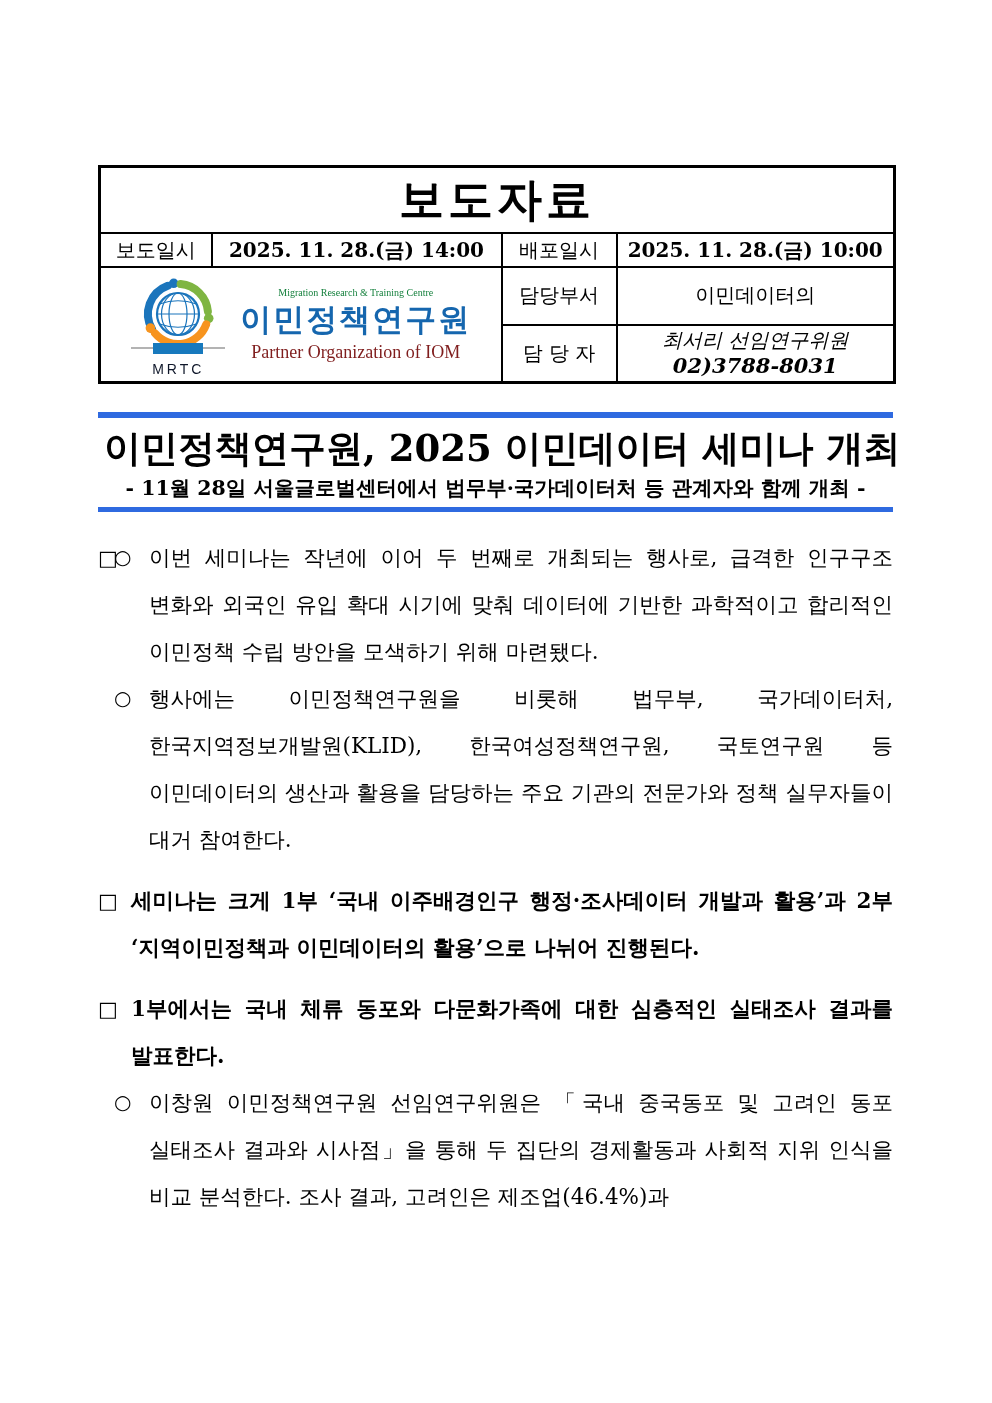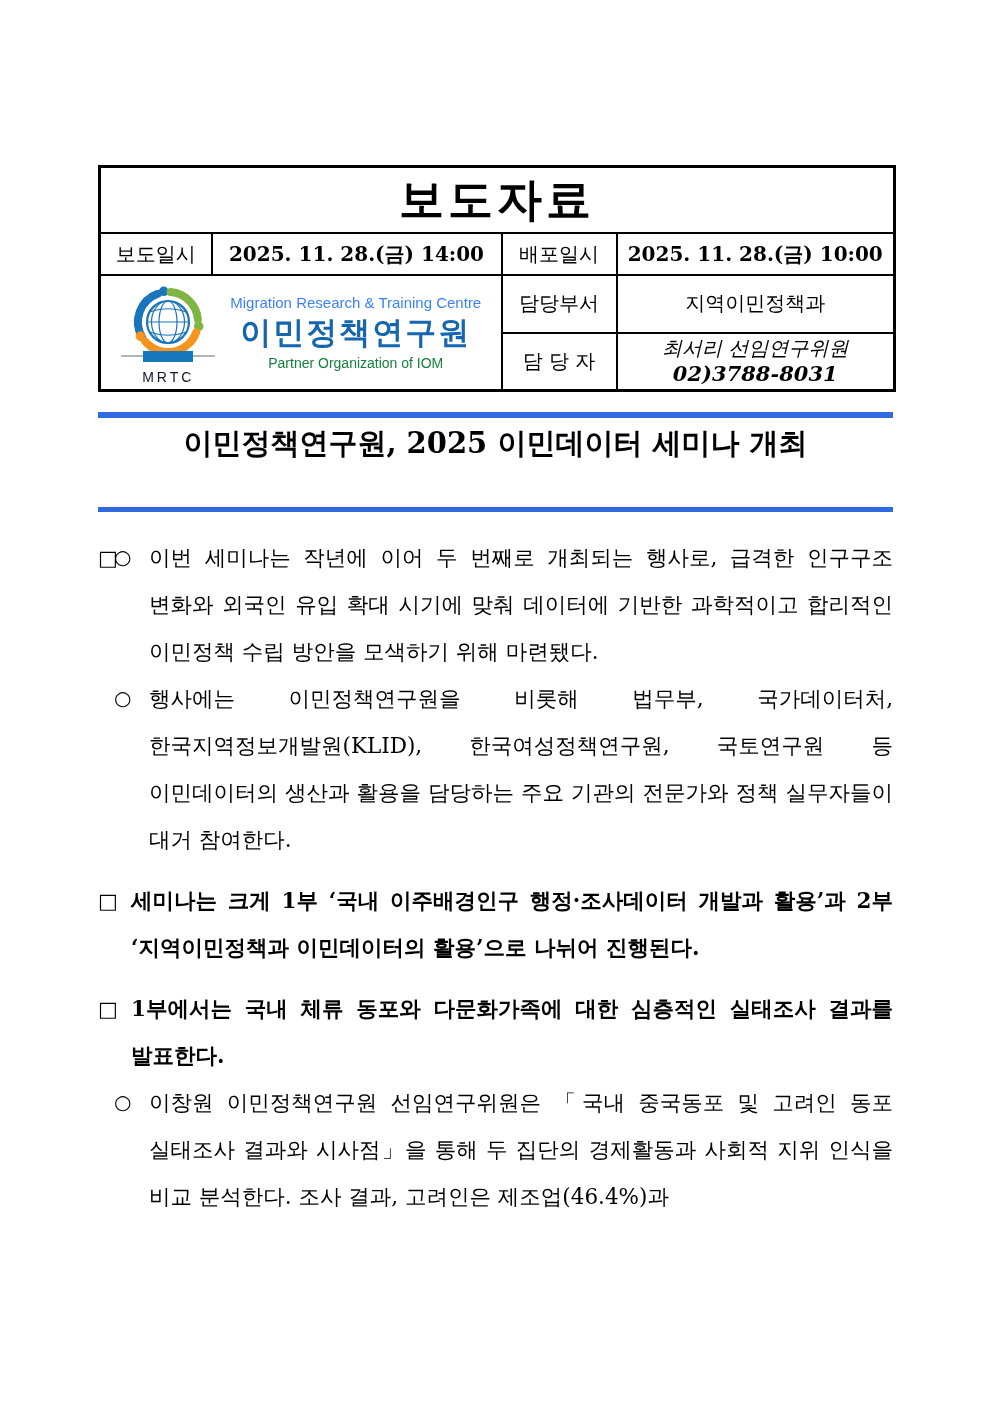--- a/index.html
+++ b/index.html
@@ -28,56 +28,56 @@
     padding: 2px 4px;
     overflow: hidden;
   }
   td.doc-title {
     height: 62px;
     font-family: "Liberation Sans", "DejaVu Sans", sans-serif;
     font-weight: bold;
     font-size: 45px;
     letter-spacing: 4px;
   }
-  tr.dt-row td { height: 42px; text-align: center; }
+  tr.dt-row td { height: 34px; text-align: center; }
   td.lbl { font-size: 20px; }
   td.val-bold { font-weight: bold; font-size: 20px; }
   td.logo-cell { height: 106px; padding: 4px 2px; }
   td.contact-cell { height: 53px; line-height: 1.25; font-style: italic; }
   .phone-line { font-weight: bold; font-size: 21px; font-family: "DejaVu Serif", serif; }
 
   
   .logo-wrap { display: flex; align-items: center; justify-content: center; gap: 14px; }
   .logo-icon-block { width: 96px; text-align: center; }
   .mrtc-acronym {
     font-family: "Liberation Sans", sans-serif;
     font-size: 14px; color: #0f172a; letter-spacing: 3px; margin-top: 0px;
   }
   .logo-text-block { text-align: center; }
   .org-en {
-    font-family: Liberation Sans, sans-serif;
-    font-size: 15px; color: #3b82f6; letter-spacing: 0px;
+    font-family: Liberation Serif, serif;
+    font-size: 10px; color: #15803d; letter-spacing: 0px;
   }
   .org-kr {
     font-family: "Liberation Sans", "DejaVu Sans", sans-serif;
     font-size: 31px; font-weight: bold; color: #1566ae; letter-spacing: 2px;
     margin: 1px 0 1px 0;
   }
   .org-partner {
-    font-family: Liberation Sans, sans-serif;
-    font-size: 14px; color: #15803d;
+    font-family: Liberation Serif, serif;
+    font-size: 18px; color: #7f1d1d;
   }
 
   
   .rule { position: absolute; left: 98px; width: 795px; background: #2f6ae0; }
   .rule-top { top: 384px; height: 6px; }
   .rule-bottom { top: 479px; height: 5px; }
   .headline {
-    position: absolute; left: 98px; top: 396px; width: 795px;
-    text-align: center; font-size: 29px; font-weight: bold;
+    position: absolute; left: 104px; top: 396px; width: 795px;
+    font-size: 37px; font-weight: bold;
     letter-spacing: 0px; white-space: nowrap;
   }
   .subheadline {
     position: absolute; left: 98px; top: 446px; width: 795px;
     text-align: center; font-size: 20.5px; font-weight: bold;
     white-space: nowrap;
   }
 
   
   .body-text {
@@ -140,34 +140,35 @@
               <div class="mrtc-acronym">MRTC</div>
             </div>
             <div class="logo-text-block">
               <div class="org-en">Migration Research &amp; Training Centre</div>
               <div class="org-kr">이민정책연구원</div>
               <div class="org-partner">Partner Organization of IOM</div>
             </div>
           </div>
         </td>
         <td class="lbl">담당부서</td>
-        <td class="lbl">지역이민정책과</td>
+        <td class="lbl">이민데이터의</td>
       </tr>
       <tr>
         <td class="lbl">담 당 자</td>
         <td class="contact-cell">
           <div>최서리 선임연구위원</div>
           <div class="phone-line">02)3788-8031</div>
         </td>
       </tr>
     </tbody>
   </table>
 
   <div class="rule rule-top"></div>
   <div class="headline">이민정책연구원, 2025 이민데이터 세미나 개최</div>
+  <div class="subheadline">- 11월 28일 서울글로벌센터에서 법무부·국가데이터처 등 관계자와 함께 개최 -</div>
   <div class="rule rule-bottom"></div>
 
   <div class="body-text" id="body-container">
   <div class="para level1">
     <span class="bullet">□</span>
   </div>
 
   <div class="para level2">
     <span class="bullet">○</span><span class="ptext">이번 세미나는 작년에 이어 두 번째로 개최되는 행사로, 급격한 인구구조 변화와 외국인 유입 확대 시기에 맞춰 데이터에 기반한 과학적이고 합리적인 이민정책 수립 방안을 모색하기 위해 마련됐다.</span>
   </div>

